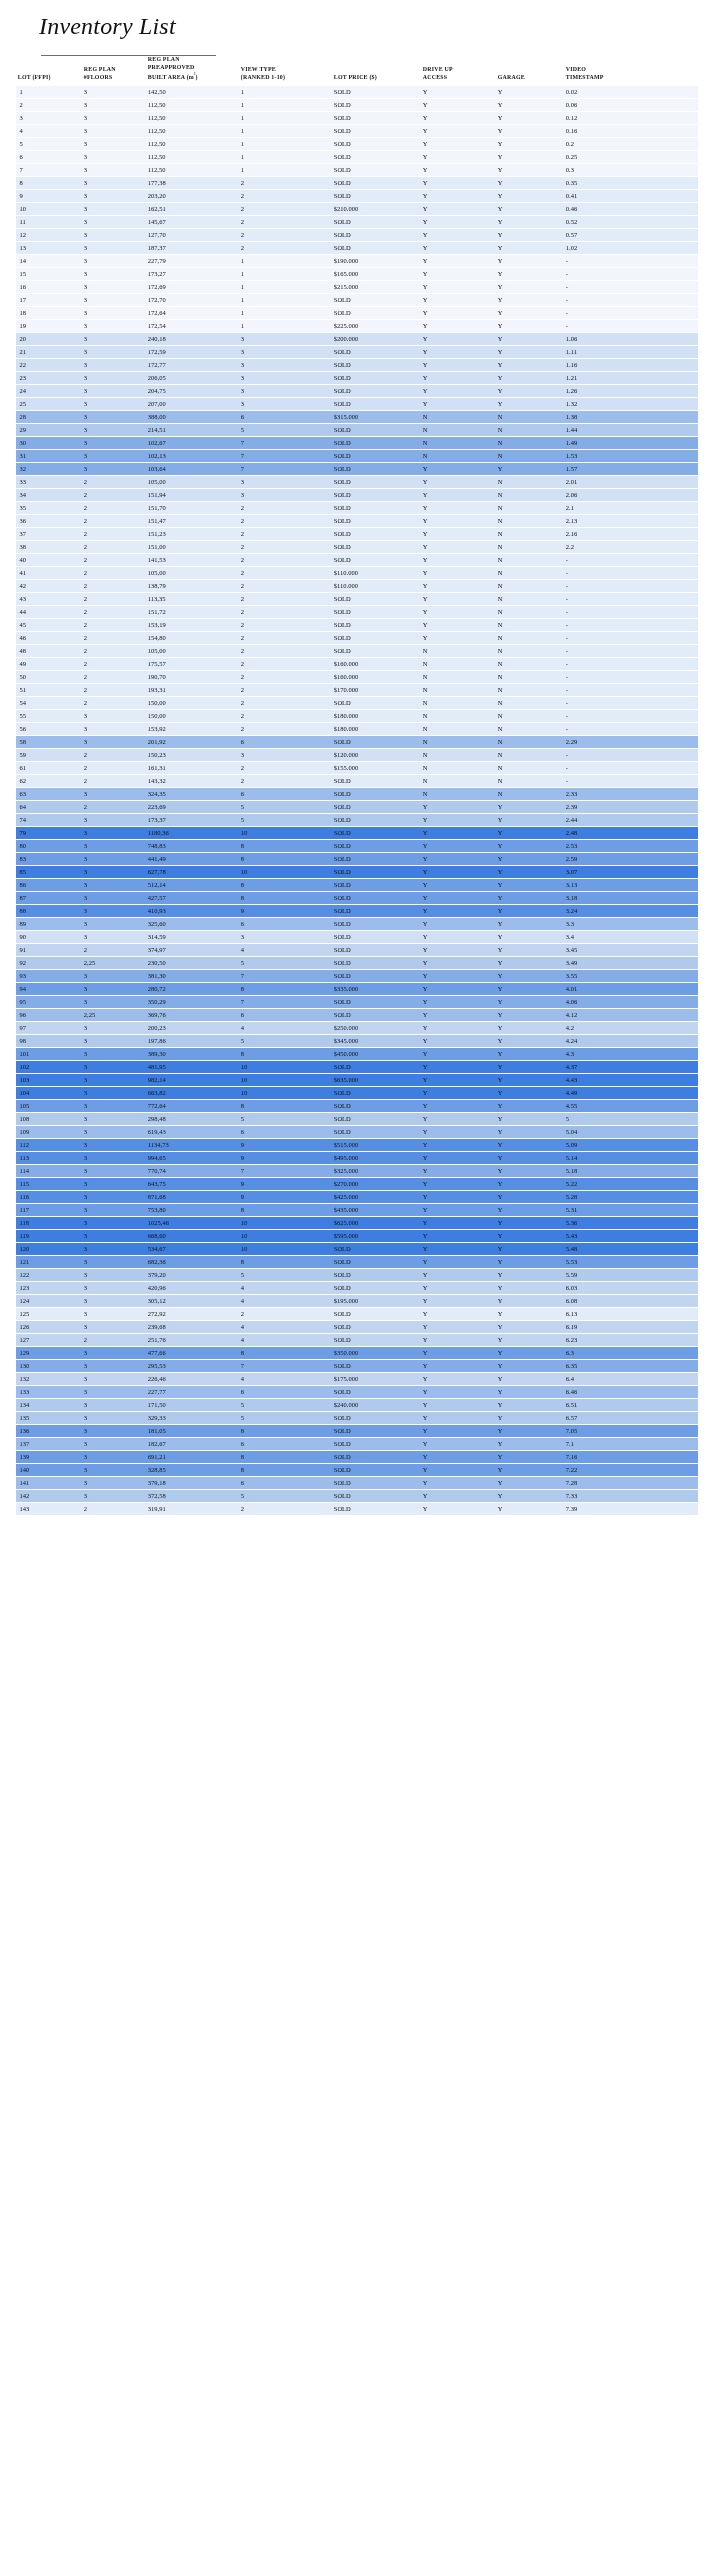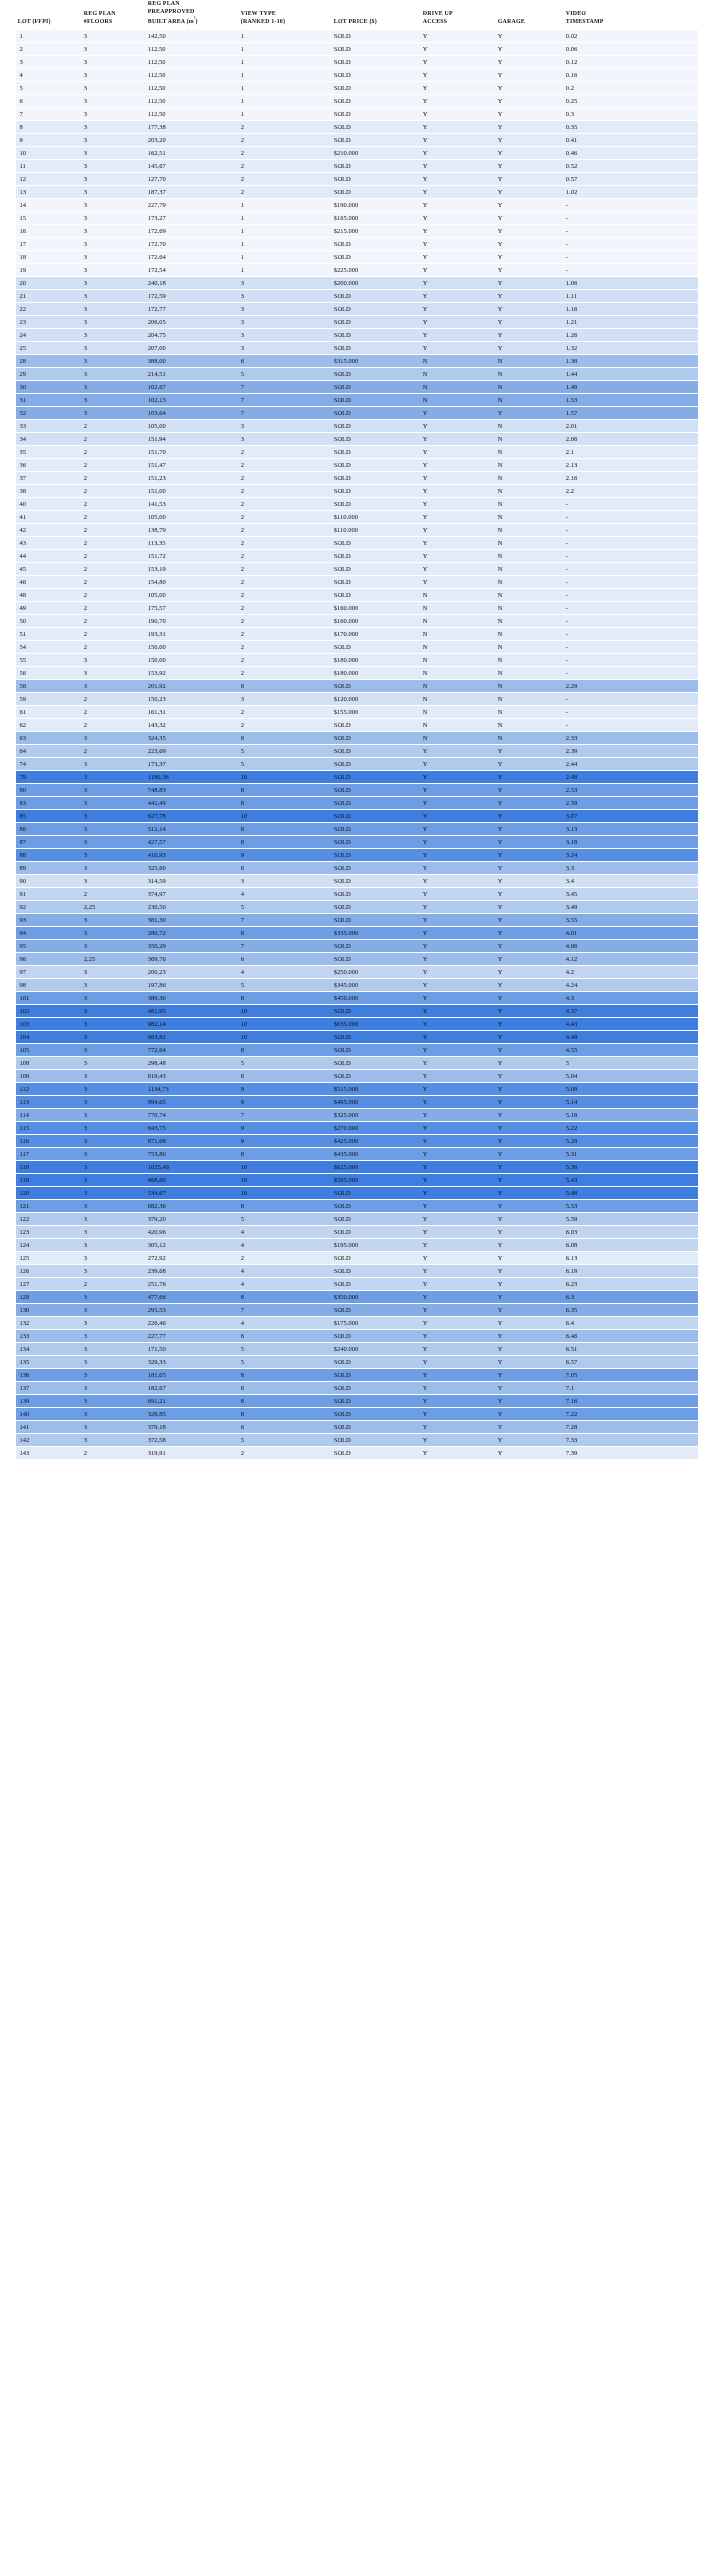--- a/index.html
+++ b/index.html
@@ -96,20 +96,24 @@
   col.c-price { width: 89px; }
   col.c-drive { width: 75px; }
   col.c-gar   { width: 68px; }
   col.c-stamp { width: 134px; }
 </style>
 </head>
 <body>
 
 <div id="page">
 
+  <div class="title-block">
+    <h1 class="doc-title">Inventory List</h1>
+    <div class="title-rule"></div>
+  </div>
 
   <div class="table-wrap">
     <table class="inventory">
       <colgroup>
         <col class="c-lot">
           <col class="c-flr">
           <col class="c-area">
           <col class="c-view">
         <col class="c-price">
           <col class="c-drive">

